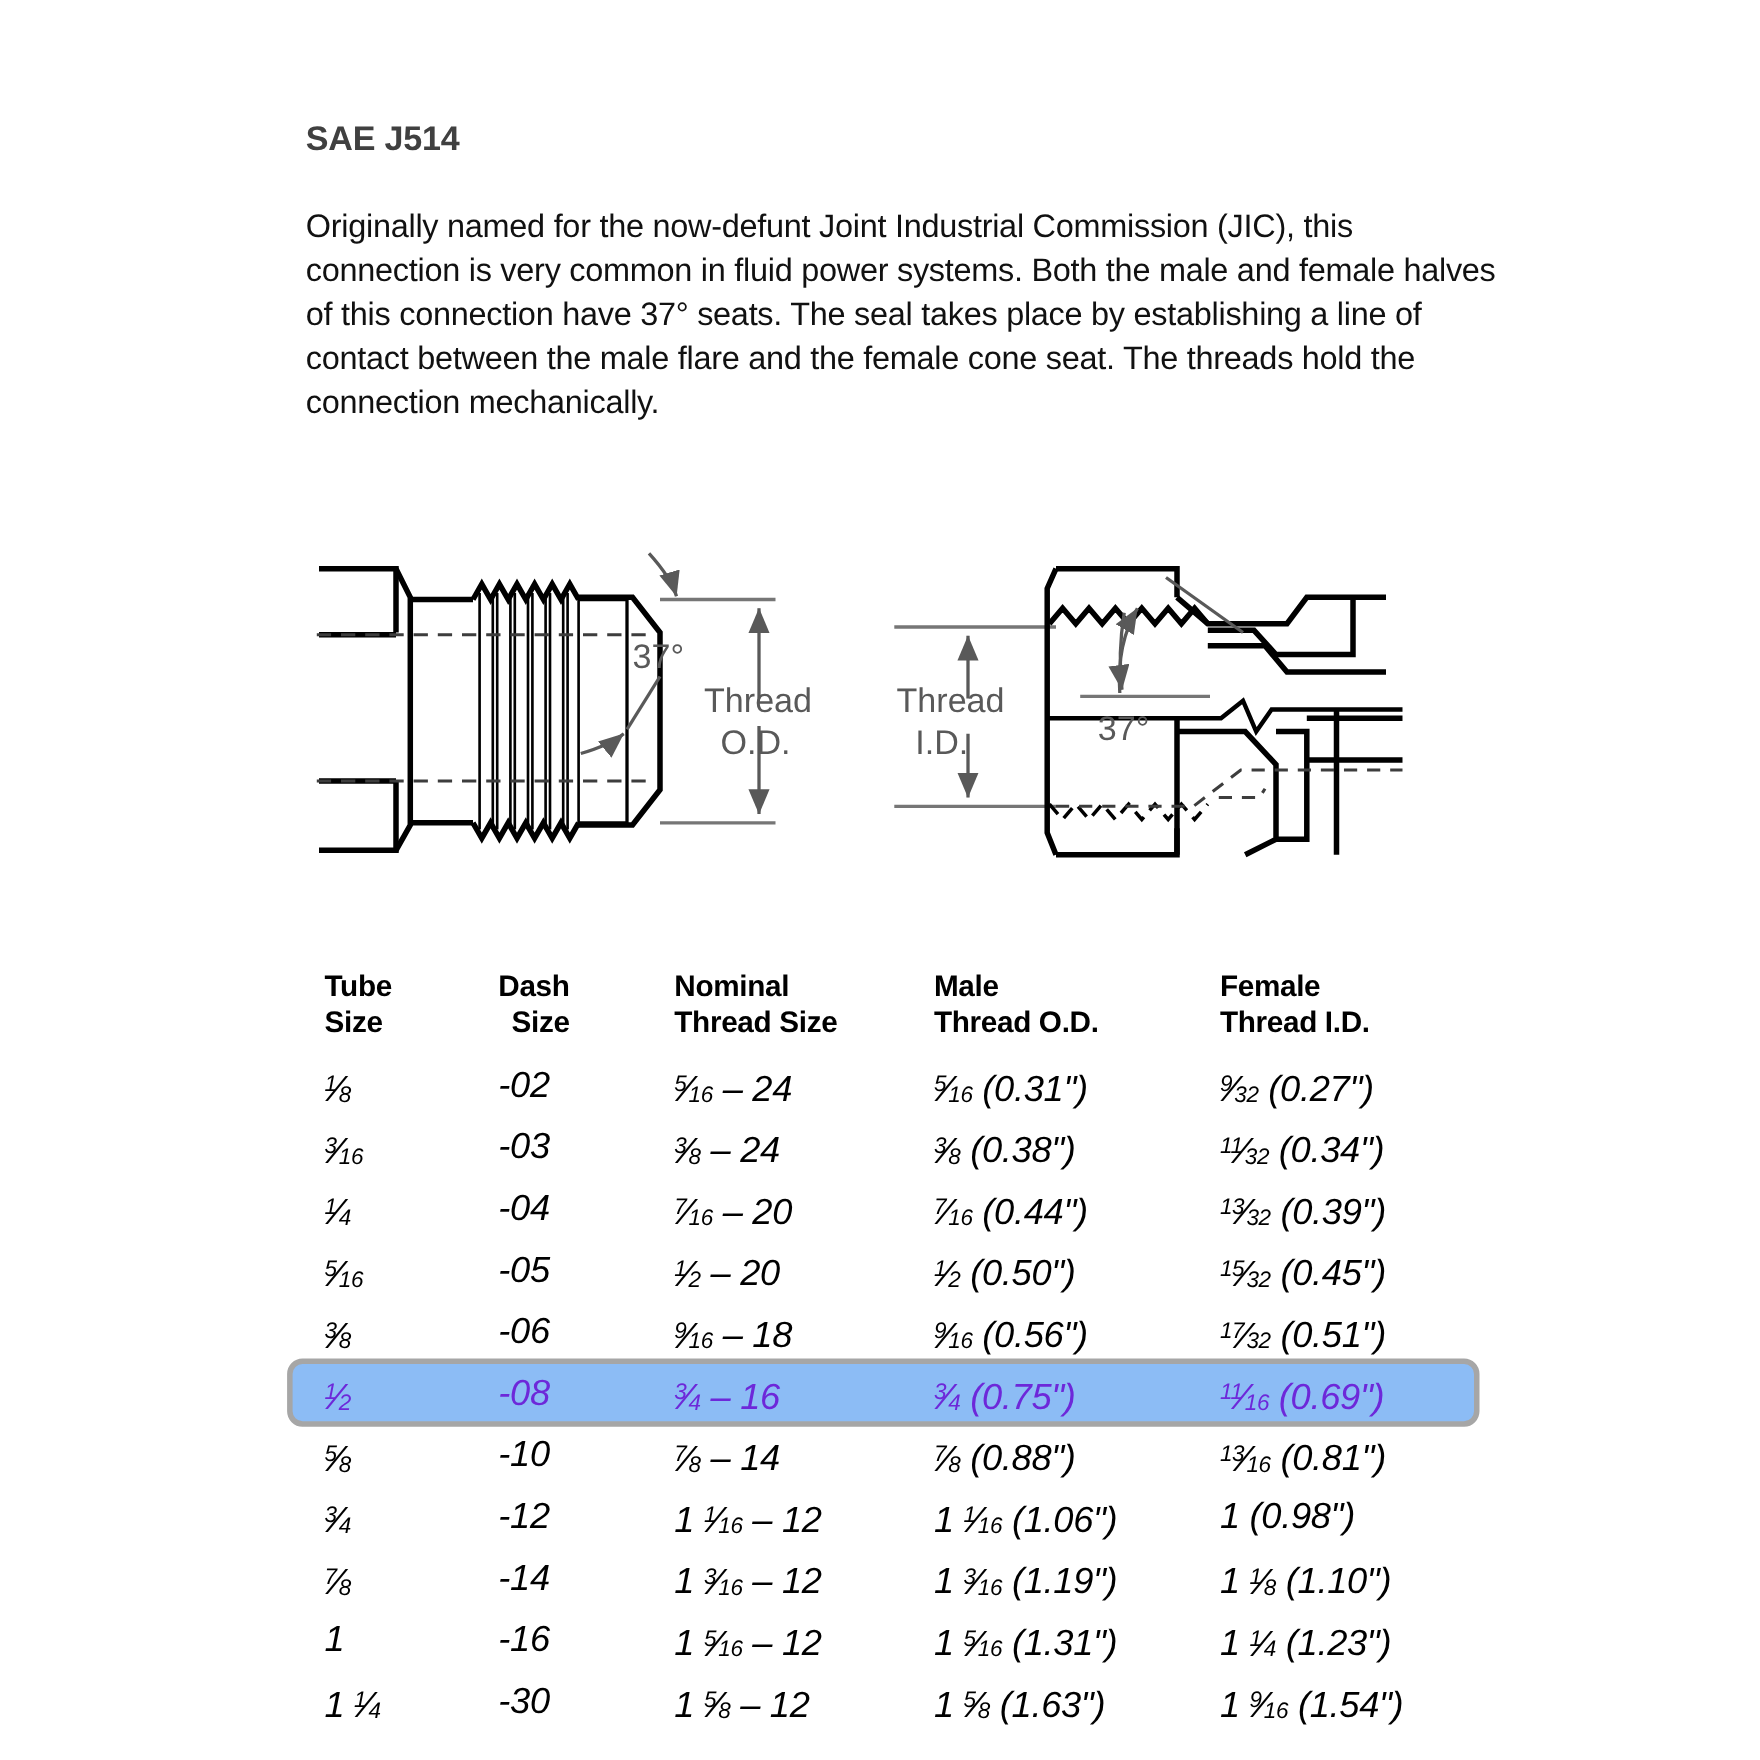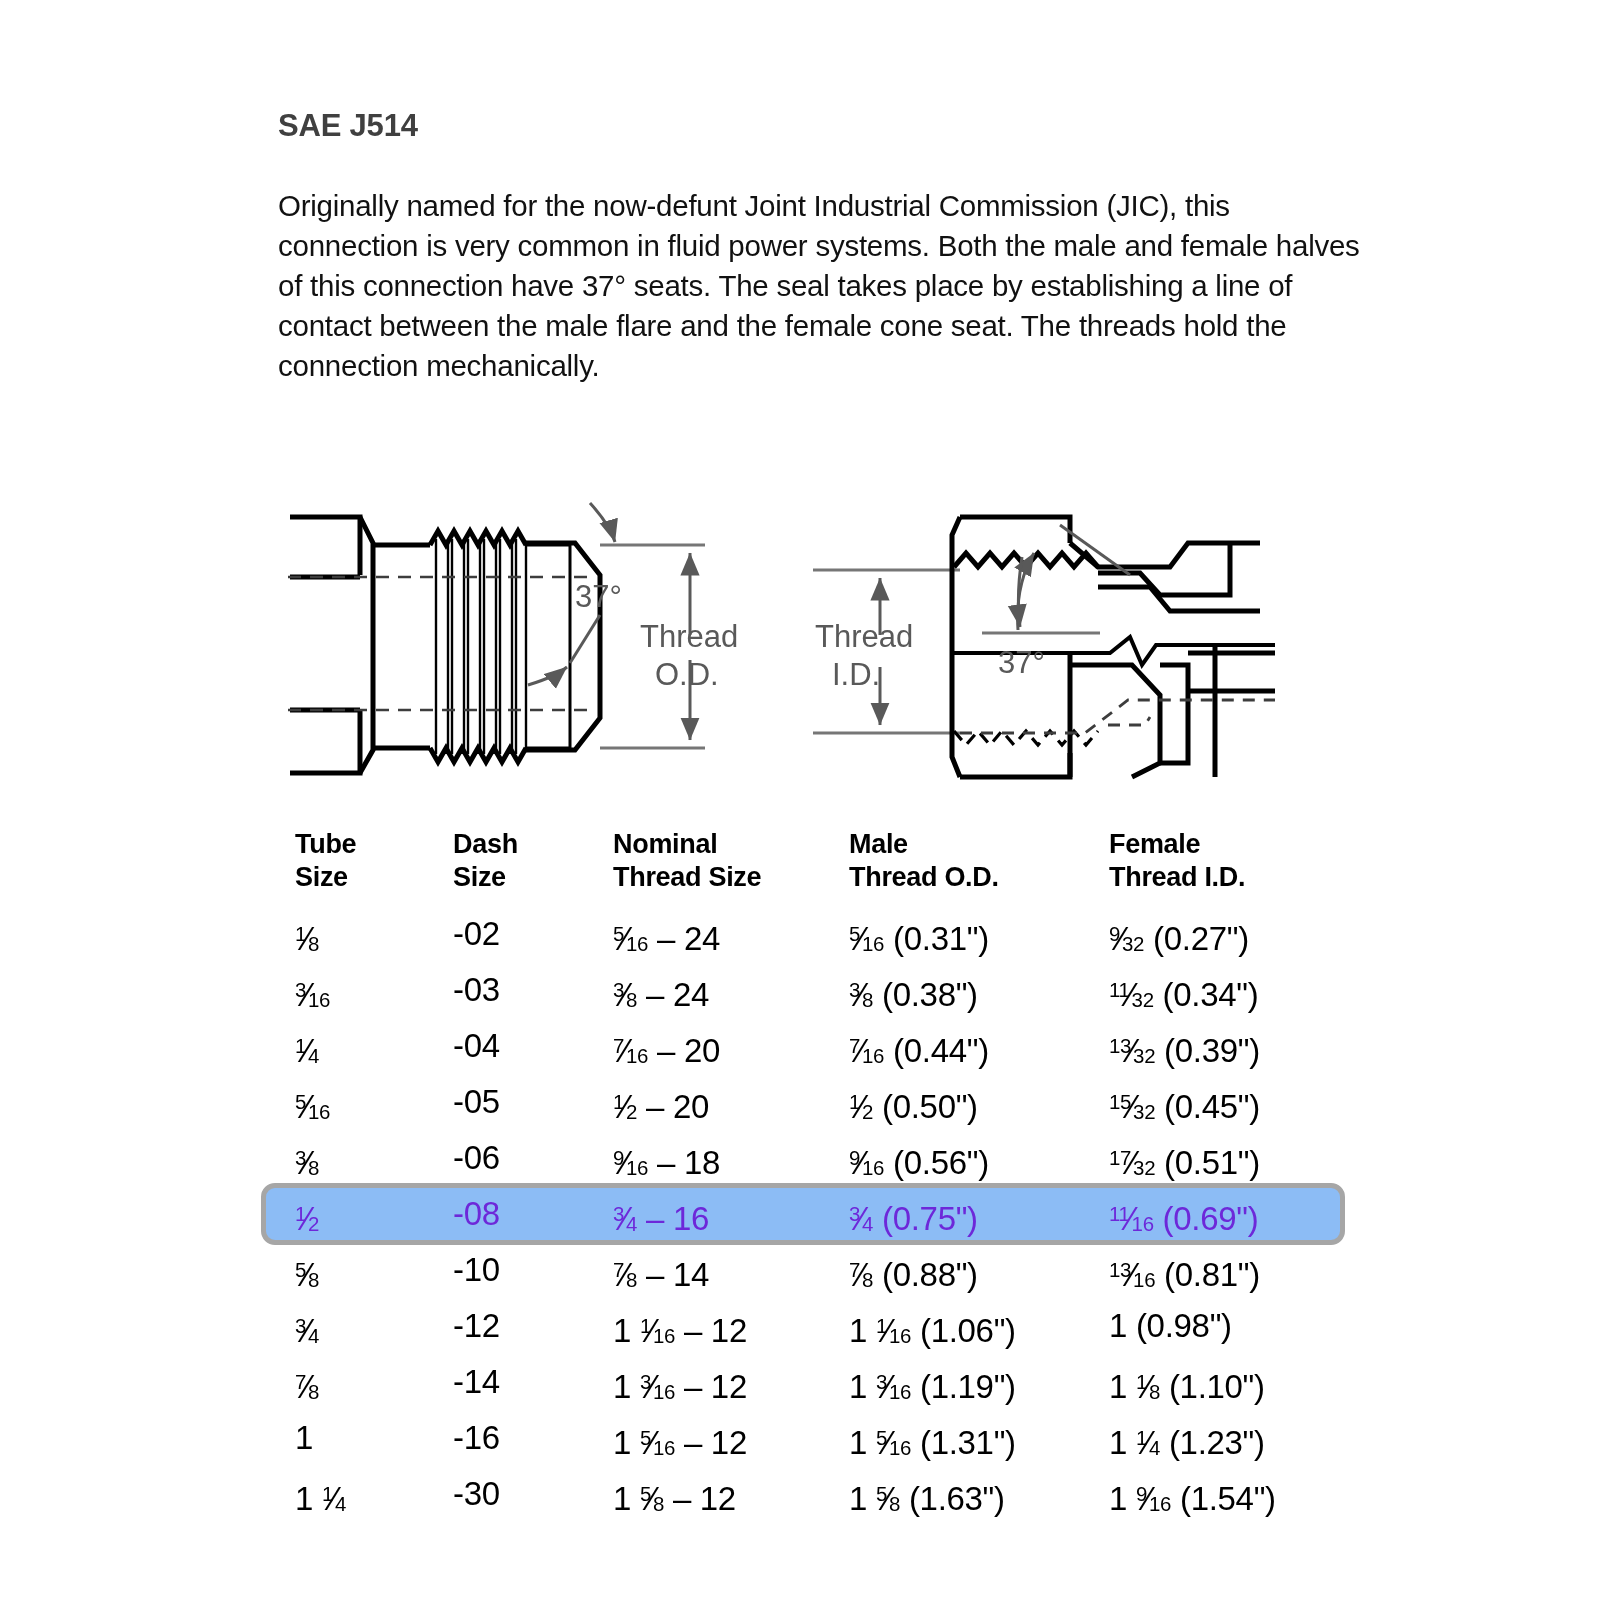--- a/index.html
+++ b/index.html
@@ -64,58 +64,59 @@
     top: 495px;
     width: 1010px;
     height: 305px;
   }
   .diagram svg { display: block; }
 
   
   .table {
     position: absolute;
     left: 0;
-    top: 828px;
+    top: 880px;
     width: 1484px;
   }
   .thead {
     position: relative;
     height: 78px;
   }
   .th {
     position: absolute;
     top: 0;
     font-size: 27px;
     font-weight: bold;
     line-height: 33px;
     color: #000000;
     letter-spacing: -0.3px;
     white-space: pre-line;
   }
 
   .rows {
     position: relative;
+    font-style: italic;
   }
   .row {
     position: relative;
     height: 56px;
   }
   .cell {
     position: absolute;
     top: 0;
     font-size: 33px;
     line-height: 56px;
     color: #000000;
     white-space: nowrap;
     letter-spacing: -0.3px;
   }
 
   
   .c0 { left: 295px; }
-  .c1 { left: 453px; }
+  .c1 { left: 453px; text-align: right; }
   .c2 { left: 613px; }
   .c3 { left: 849px; }
   .c4 { left: 1109px; }
 
   
   .row.highlight { }
   .hl-band {
     position: absolute;
     left: 261px;
     top: -3px;

